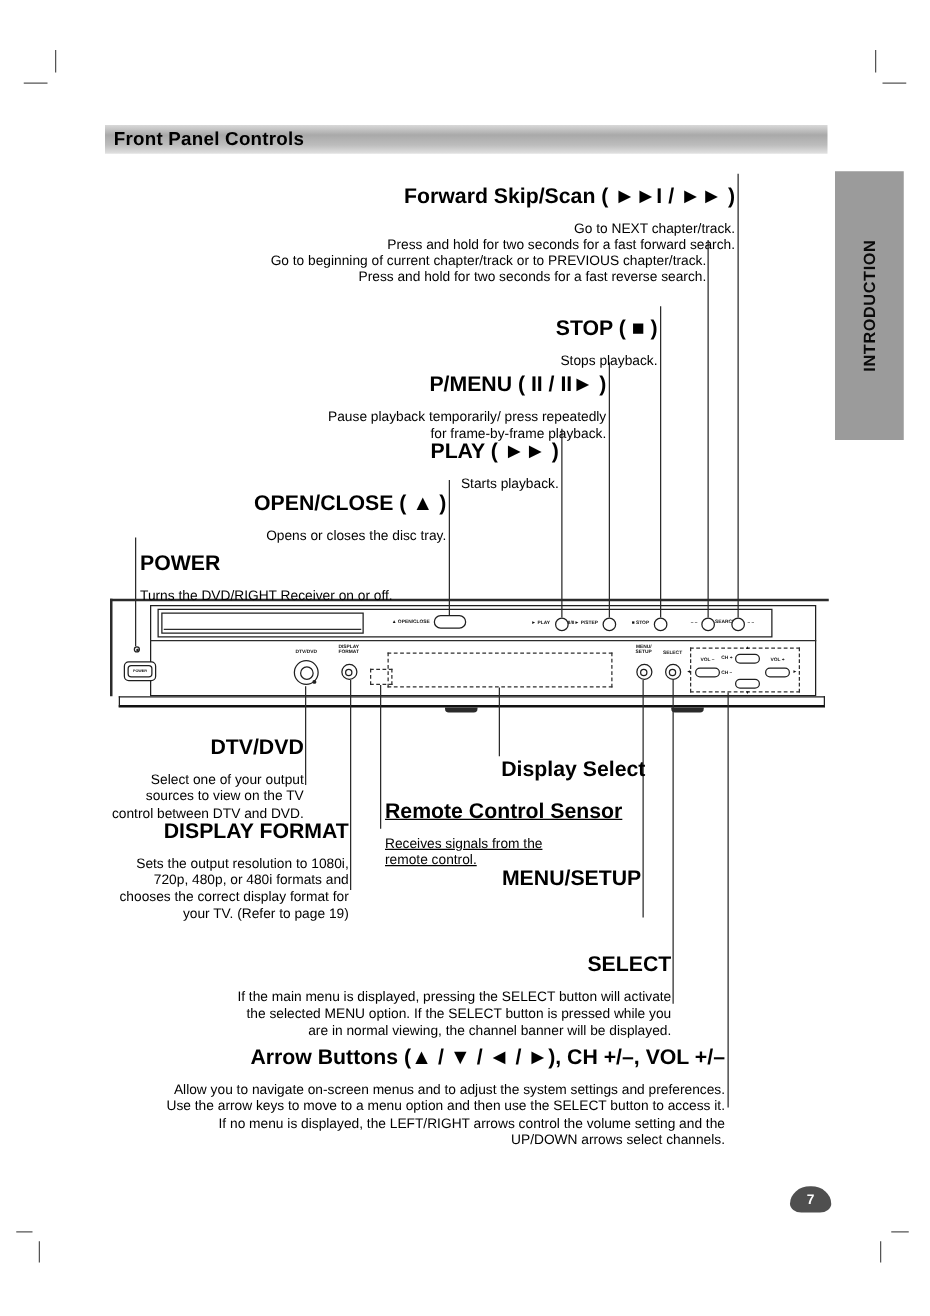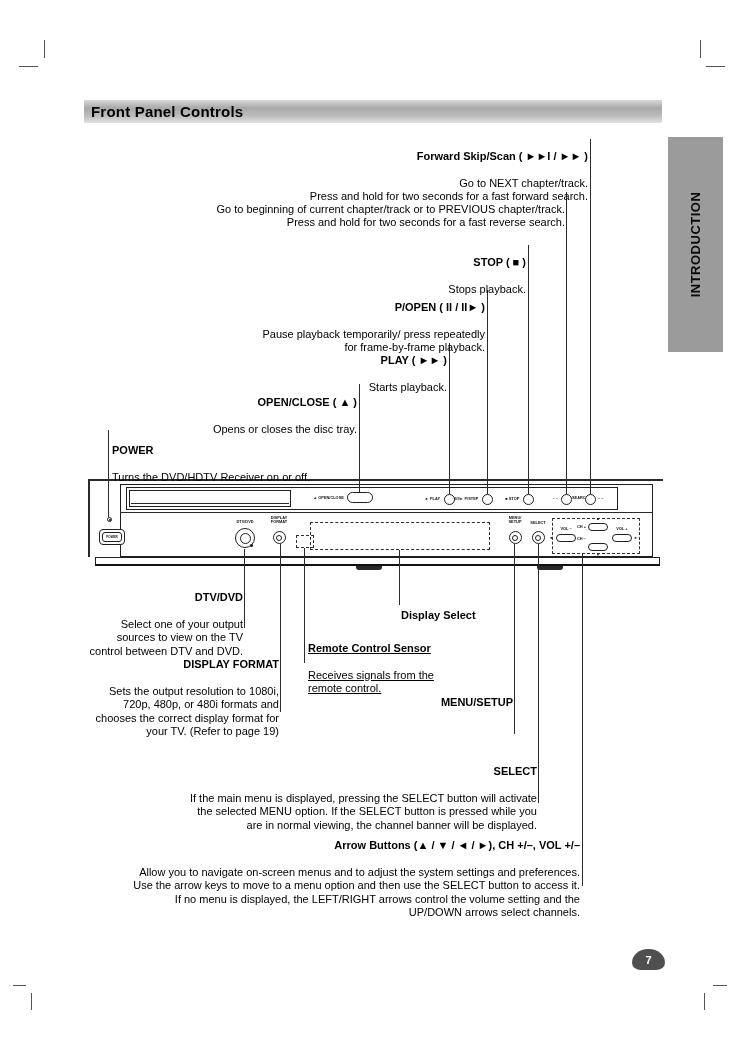--- a/index.html
+++ b/index.html
@@ -9,21 +9,21 @@
   .crop{position:absolute;background:#555;}
   .header-bar{position:absolute;left:84px;top:100px;width:578px;height:23px;
         background:linear-gradient(180deg,#d9d9d9 0%,#a9a9a9 35%,#bdbdbd 70%,#e2e2e2 100%);
         display:flex;align-items:center;}
   .header-bar span{font-weight:700;font-size:15px;padding-left:7px;letter-spacing:.2px;}
   .side-tab{position:absolute;left:668px;top:137px;width:55px;height:215px;background:#9b9b9b;
         display:flex;align-items:center;justify-content:center;}
   .side-tab span{transform:rotate(-90deg);white-space:nowrap;font-weight:700;font-size:13px;
         letter-spacing:.5px;color:#0a0a0a;}
   .callout{position:absolute;font-size:11px;line-height:13.5px;white-space:pre-line;}
-  .callout .t{display:block;font-weight:700;font-size:11px;}
+  .callout .t{display:block;font-weight:700;font-size:17px;}
   .callout .b{display:block;}
   .ra{text-align:right;}
   .badge{position:absolute;left:632px;top:949px;width:33px;height:21px;background:#4f4f4f;
         border-radius:16px 16px 9px 9px / 14px 14px 7px 7px;display:flex;align-items:center;
         justify-content:center;color:#fff;font-weight:700;font-size:11px;}
   
   .box{position:absolute;border:1.2px solid #1f1f1f;background:#fff;box-sizing:border-box;}
   .circ{position:absolute;border:1.4px solid #1f1f1f;border-radius:50%;background:#fff;box-sizing:border-box;}
   .oval{position:absolute;border:1.3px solid #1f1f1f;border-radius:7px;background:#fff;box-sizing:border-box;}
   .dashbox{position:absolute;border:1px dashed #2f2f2f;box-sizing:border-box;}
@@ -149,35 +149,35 @@
   </div>
   <div class="callout ra" style="right:179px;top:189px;">
     <span class="b">Go to beginning of current chapter/track or to PREVIOUS chapter/track.
 Press and hold for two seconds for a fast reverse search.</span>
   </div>
   <div class="callout ra" style="right:218px;top:242px;">
     <span class="t">STOP ( ■ )</span>
     <span class="b">Stops playback.</span>
   </div>
   <div class="callout ra" style="right:259px;top:287px;">
-    <span class="t">P/OPEN ( II / II► )</span>
+    <span class="t">P/MENU ( II / II► )</span>
     <span class="b">Pause playback temporarily/ press repeatedly
 for frame-by-frame playback.</span>
   </div>
   <div class="callout ra" style="right:387px;top:382px;">
     <span class="t">OPEN/CLOSE ( ▲ )</span>
     <span class="b">Opens or closes the disc tray.</span>
   </div>
   <div class="callout ra" style="right:297px;top:340px;">
     <span class="t">PLAY ( ►► )</span>
     <span class="b">Starts playback.</span>
   </div>
   <div class="callout" style="left:112px;top:430px;">
     <span class="t">POWER</span>
-    <span class="b">Turns the DVD/HDTV Receiver on or off.</span>
+    <span class="b">Turns the DVD/RIGHT Receiver on or off.</span>
   </div>
   <div class="callout ra" style="right:501px;top:577px;">
     <span class="t">DTV/DVD</span>
     <span class="b">Select one of your output
 sources to view on the TV
 control between DTV and DVD.</span>
   </div>
   <div class="callout" style="left:401px;top:595px;">
     <span class="t">Display Select</span>
   </div>

